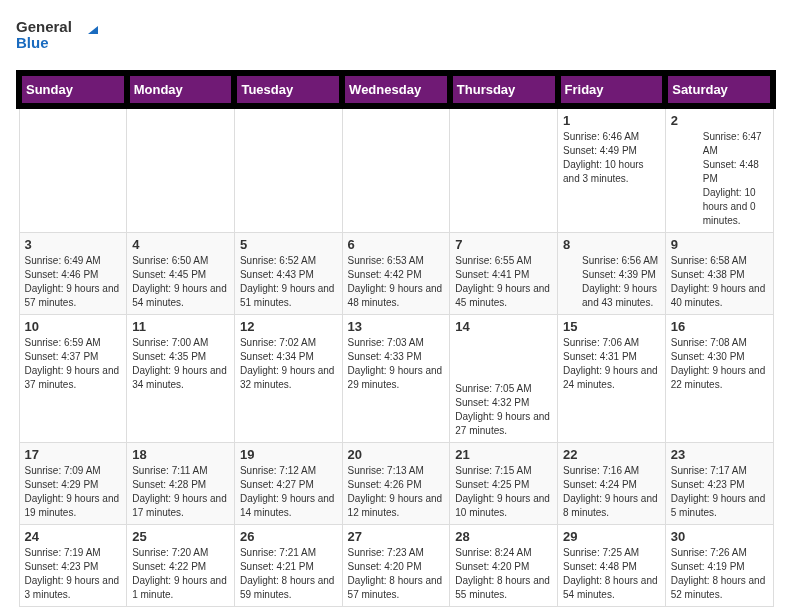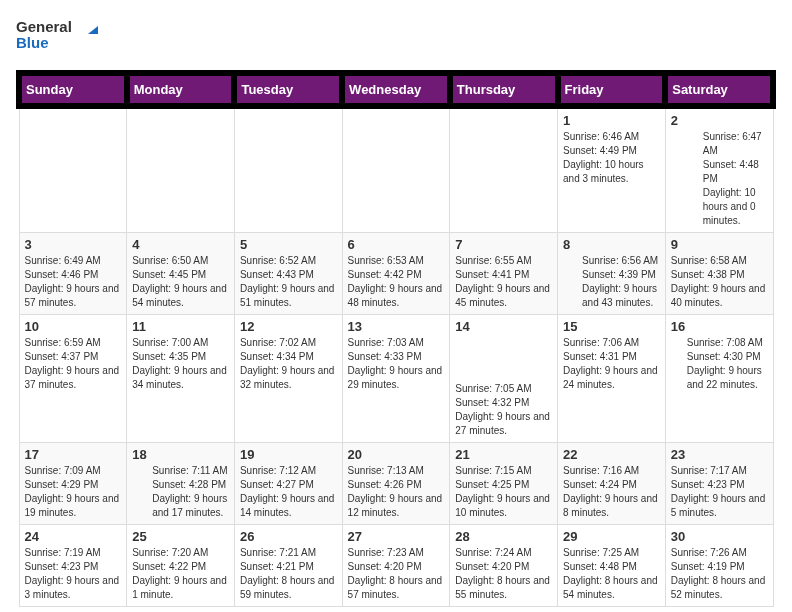--- a/index.html
+++ b/index.html
@@ -201,35 +201,35 @@
 Daylight: 9 hours and 27 minutes.</div>
         </td>
         <td>
           <span class="day-number">15</span>
           <div class="day-info" style="white-space: pre-line;">Sunrise: 7:06 AM
 Sunset: 4:31 PM
 Daylight: 9 hours and 24 minutes.</div>
         </td>
         <td>
           <span class="day-number">16</span>
-          <div class="day-info" style="white-space: pre-line; margin-left: 16px;">Sunrise: 7:08 AM
+          <div class="day-info" style="white-space: pre-line;">Sunrise: 7:08 AM
 Sunset: 4:30 PM
 Daylight: 9 hours and 22 minutes.</div>
         </td>
       </tr>
       <tr>
         <td>
           <span class="day-number">17</span>
           <div class="day-info" style="white-space: pre-line;">Sunrise: 7:09 AM
 Sunset: 4:29 PM
 Daylight: 9 hours and 19 minutes.</div>
         </td>
         <td>
           <span class="day-number">18</span>
-          <div class="day-info" style="white-space: pre-line; margin-left: 20px;">Sunrise: 7:11 AM
+          <div class="day-info" style="white-space: pre-line;">Sunrise: 7:11 AM
 Sunset: 4:28 PM
 Daylight: 9 hours and 17 minutes.</div>
         </td>
         <td>
           <span class="day-number">19</span>
           <div class="day-info" style="white-space: pre-line;">Sunrise: 7:12 AM
 Sunset: 4:27 PM
 Daylight: 9 hours and 14 minutes.</div>
         </td>
         <td>
@@ -277,21 +277,21 @@
 Daylight: 8 hours and 59 minutes.</div>
         </td>
         <td>
           <span class="day-number">27</span>
           <div class="day-info" style="white-space: pre-line;">Sunrise: 7:23 AM
 Sunset: 4:20 PM
 Daylight: 8 hours and 57 minutes.</div>
         </td>
         <td>
           <span class="day-number">28</span>
-          <div class="day-info" style="white-space: pre-line;">Sunrise: 7:24 AM
+          <div class="day-info" style="white-space: pre-line;">Sunrise: 8:24 AM
 Sunset: 4:20 PM
 Daylight: 8 hours and 55 minutes.</div>
         </td>
         <td>
           <span class="day-number">29</span>
           <div class="day-info" style="white-space: pre-line;">Sunrise: 7:25 AM
 Sunset: 4:48 PM
 Daylight: 8 hours and 54 minutes.</div>
         </td>
         <td>

